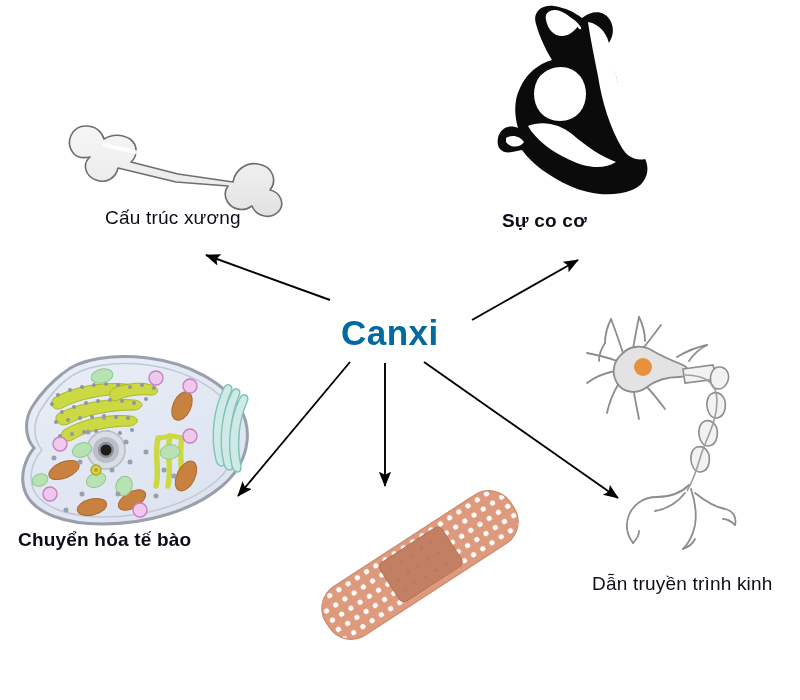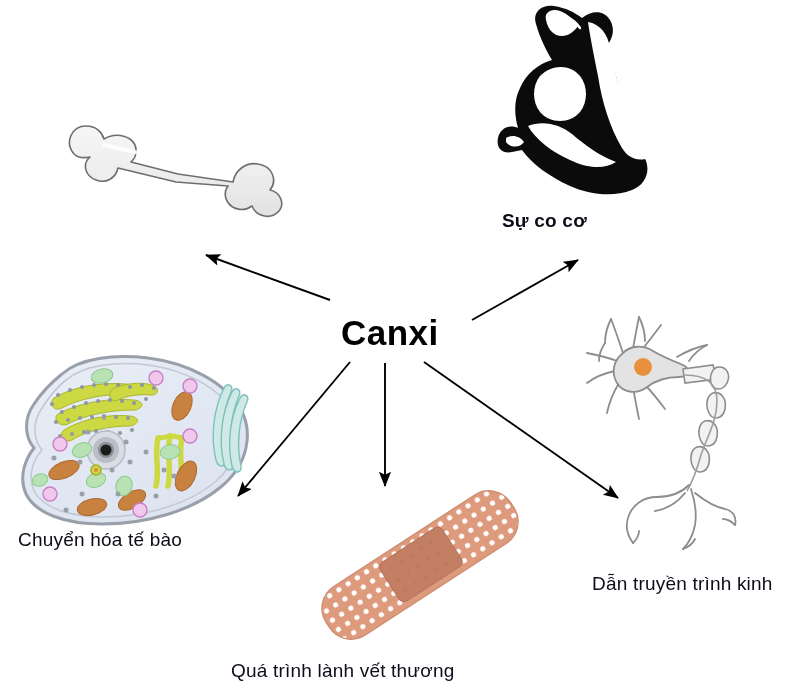--- a/index.html
+++ b/index.html
@@ -22,21 +22,21 @@
     position: absolute;
     color: #0d0d1a;
     font-family: "Liberation Sans", sans-serif;
     font-size: 19px;
     line-height: 1.1;
     white-space: nowrap;
     letter-spacing: 0.2px;
   }
   .center-label {
     position: absolute;
-    color: #000000;
+    color: #0369a1;
     font-family: "Liberation Sans", sans-serif;
     font-size: 35px;
     font-weight: bold;
     white-space: nowrap;
     letter-spacing: 0.5px;
   }
   .art {
     position: absolute;
   }
   svg { display: block; overflow: visible; }
@@ -77,20 +77,21 @@
                C 166 83, 167 78, 170 74
                L 118 70
                L 60 56
                C 58 66, 48 72, 38 68
                C 27 64, 24 52, 32 45
                C 27 46, 20 46, 16 42 Z" fill="url(#boneGrad)" stroke="#6e6e6e" stroke-width="1.6" stroke-linejoin="round"></path>
       <path d="M46 33 C 80 40, 130 54, 172 62" fill="none" stroke="#ffffff" stroke-width="4" opacity="0.85" stroke-linecap="round"></path>
     </svg>
   </div>
 
+  <div class="label" style="left:105px; top:208px;">Cấu trúc xương</div>
 
   <div class="art" style="left:492px; top:2px;">
     <svg width="180" height="196" viewBox="0 0 180 196">
 
       <path d="M44 22
                C 40 10, 50 2, 62 4
                C 74 6, 82 10, 90 16
                C 100 8, 112 8, 118 18
                C 124 28, 120 40, 112 46
                C 120 58, 126 76, 128 96
@@ -264,21 +265,21 @@
           <circle cx="48" cy="158" r="2.5"></circle>
         <circle cx="108" cy="90" r="2.5"></circle>
           <circle cx="86" cy="66" r="2"></circle>
       </g>
 
       <circle cx="78" cy="118" r="5" fill="#ccd943" stroke="#a3ad2a" stroke-width="1.5"></circle>
       <circle cx="78" cy="118" r="2" fill="#e08a3c"></circle>
     </svg>
   </div>
 
-  <div class="label" style="left:18px; top:530px;">Chuyển hóa tế bào</div>
+  <div class="label" style="left:18px; top:530px;font-weight:bold;">Chuyển hóa tế bào</div>
 
   <div class="art" style="left:300px; top:470px;">
     <svg width="240" height="190" viewBox="0 0 240 190">
       <defs>
         <pattern id="bandDots" width="11" height="11" patternUnits="userSpaceOnUse">
           <circle cx="5.5" cy="5.5" r="2.6" fill="#ffffff"></circle>
         </pattern>
       </defs>
       <g transform="rotate(-33 120 95)">
         <rect x="10" y="66" width="220" height="58" rx="26" ry="26" fill="#de9a7d"></rect>
@@ -300,21 +301,20 @@
           <circle cx="94" cy="108" r="1.6"></circle>
             <circle cx="106" cy="108" r="1.6"></circle>
             <circle cx="118" cy="108" r="1.6"></circle>
           <circle cx="130" cy="108" r="1.6"></circle>
             <circle cx="142" cy="108" r="1.6"></circle>
         </g>
       </g>
     </svg>
   </div>
 
-  <div class="label" style="left:231px; top:661px;">Quá trình lành vết thương</div>
 
   <div class="art" style="left:585px; top:313px;">
     <svg width="175" height="240" viewBox="0 0 175 240">
 
       <g fill="none" stroke="#8d8d8d" stroke-width="1.8" stroke-linecap="round">
         <path d="M38 40 C 34 28, 30 16, 26 6"></path>
         <path d="M26 6 C 22 14, 20 22, 20 30"></path>
         <path d="M48 36 C 50 24, 52 14, 54 4"></path>
         <path d="M54 4 C 58 12, 60 20, 60 28"></path>
         <path d="M56 38 C 64 28, 70 20, 76 12"></path>

